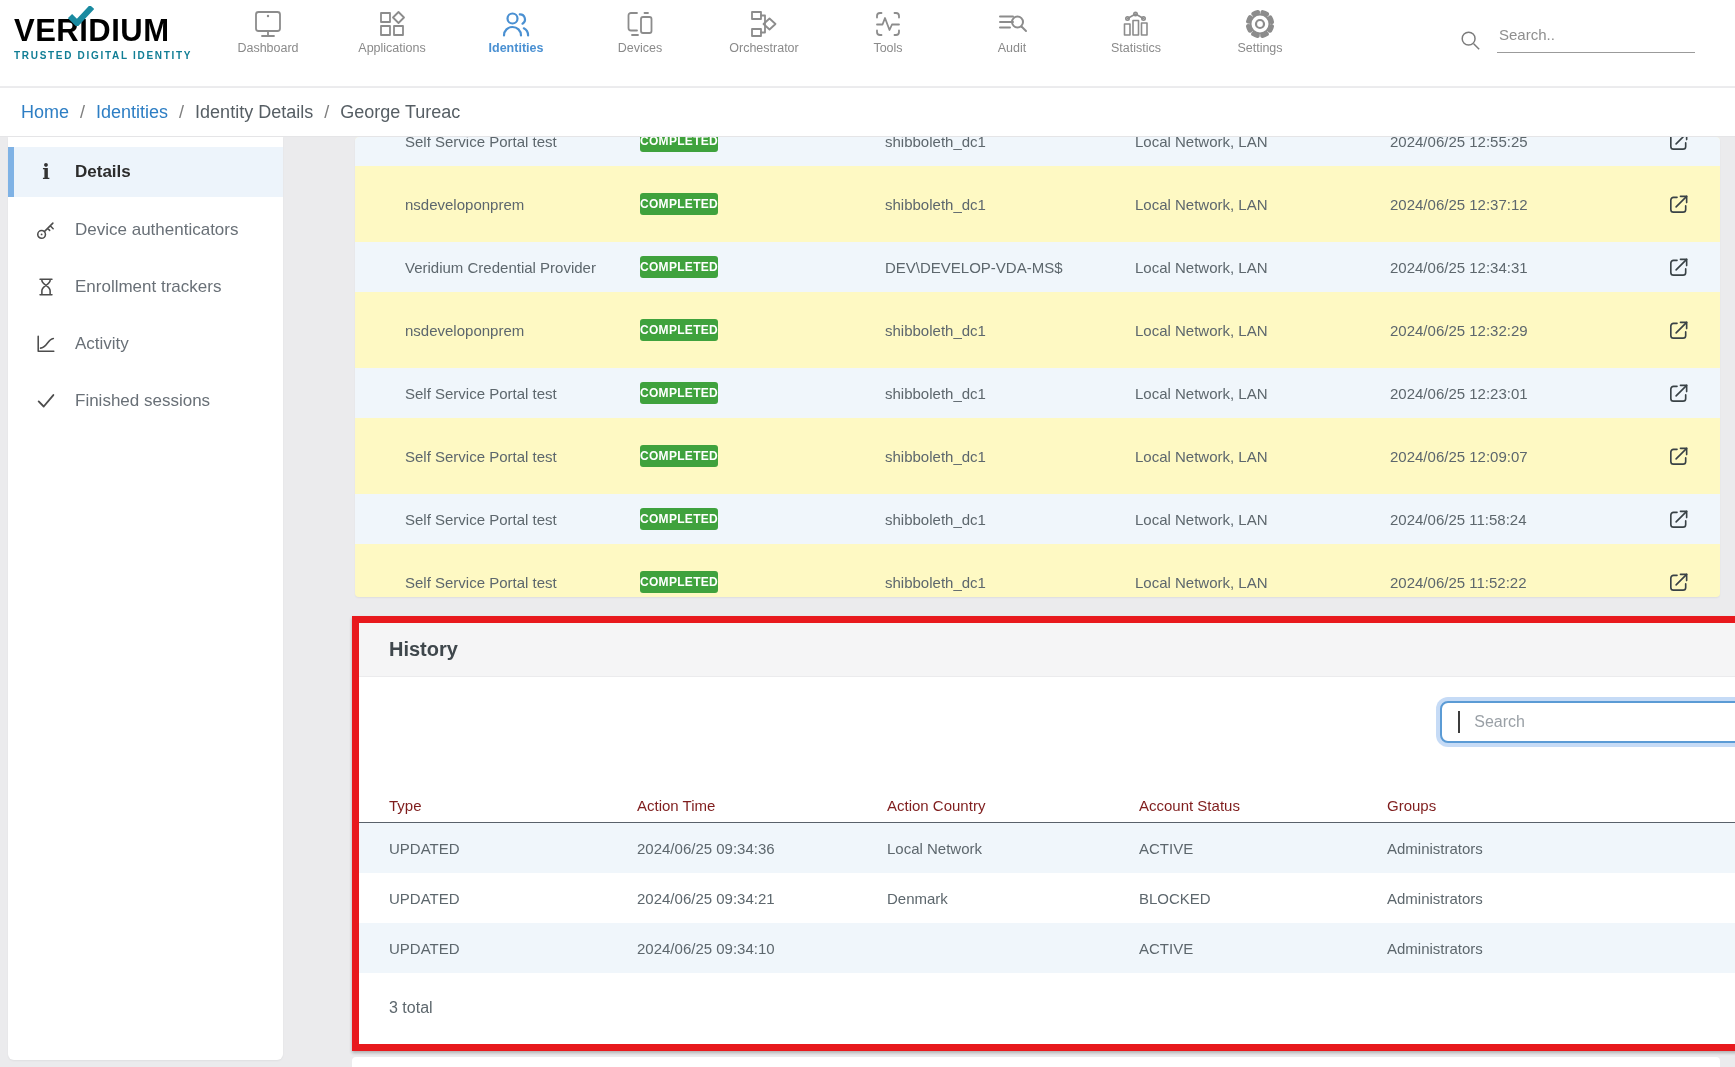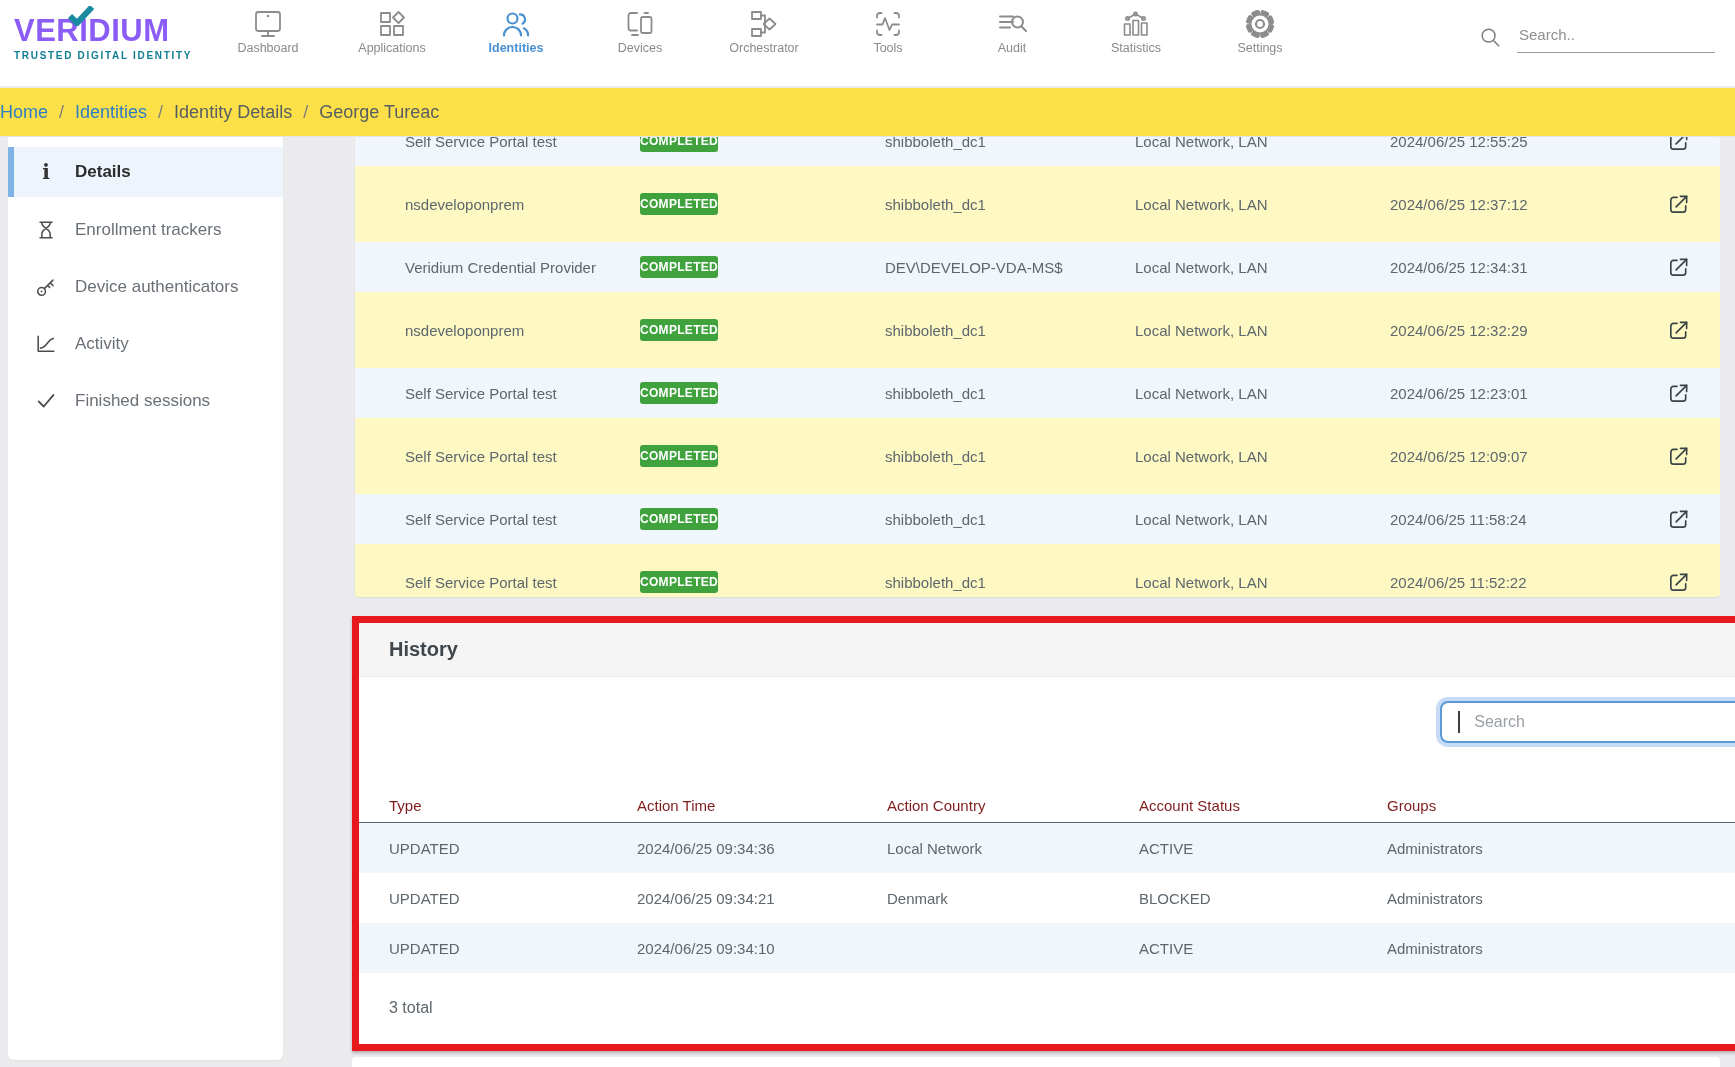--- a/index.html
+++ b/index.html
@@ -13,47 +13,47 @@
   }
   svg { display:block; }
 
   
   .topbar {
     position:absolute; top:0; left:0; width:1735px; height:87px;
     background:#fff; border-bottom:1px solid #ececee; z-index:6;
   }
   .logo { position:absolute; left:14px; top:15px; cursor:pointer; }
   .logo-row { position:relative; }
-  .logo-name { font-size:31px; font-weight:bold; color:#8b5cf6; letter-spacing:.5px; line-height:1; }
+  .logo-name { font-size:31px; font-weight:bold; color:#000000; letter-spacing:.5px; line-height:1; }
   .logo-check { position:absolute; left:54px; top:-9px; }
   .logo-tagline { font-size:10px; font-weight:bold; color:#117e95; letter-spacing:1.7px; margin-top:4px; }
 
   .nav { position:absolute; left:206px; top:7px; display:flex; }
   .nav-item { width:124px; display:flex; flex-direction:column; align-items:center; color:#8c8c8c; cursor:pointer; }
   .nav-icon { height:34px; display:flex; align-items:center; }
   .nav-icon svg { width:32px; height:32px; }
   .nav-label { font-size:12.5px; color:#8a8a8a; white-space:nowrap; }
   .nav-item.active { color:#4a90d2; }
   .nav-item.active .nav-label { color:#4a90d2; font-weight:bold; }
 
-  .topsearch { position:absolute; right:20px; top:20px; display:flex; align-items:flex-start; gap:16px; }
+  .topsearch { position:absolute; right:40px; top:20px; display:flex; align-items:center; gap:16px; }
   .ts-icon { color:#7b7b7b; margin-top:6px; }
   .ts-icon svg { width:22px; height:22px; }
   .topsearch input {
     border:none; border-bottom:1px solid #9b9b9b; width:198px;
     font-size:15px; padding:6px 2px 9px; color:#444; background:transparent; outline:none;
     font-family:"Liberation Sans", sans-serif;
   }
   .topsearch input::placeholder { color:#8f8f8f; }
 
   
   .breadcrumb-bar {
     position:absolute; top:88px; left:0; width:1735px; height:49px;
-    background:#fde047; border-bottom:1px solid #e5e5e7;
-    display:flex; align-items:center; padding-left:0; font-size:18px;
+    background:#ffffff; border-bottom:1px solid #e5e5e7;
+    display:flex; align-items:center; padding-left:21px; font-size:18px;
   }
   .crumb-link { color:#2d7ec4; cursor:pointer; }
   .crumb-current { color:#565e64; }
   .crumb-sep { color:#7e7e7e; padding:0 11px; }
 
   
   .sidebar {
     position:absolute; left:8px; top:137px; width:275px; height:923px;
     background:#fff; border-radius:0 0 6px 6px; box-shadow:0 1px 2px rgba(0,0,0,.05);
     padding-top:10px;
@@ -271,34 +271,34 @@
 <aside class="sidebar" id="sidebar">
     <div class="side-item active">
      <span class="side-icon">
         <span class="info-i">i</span>
       </span>
      <span class="side-label">Details</span>
    </div>
     <div class="side-item">
      <span class="side-icon">
         <svg viewBox="0 0 24 24" fill="none" stroke="currentColor" stroke-linecap="round" stroke-linejoin="round" stroke-width="1.7">
-          <path d="M5.5 3.5h13M5.5 20.5h13M7.5 3.5v1c0 5 9 6.5 9 11.5v4.5M16.5 3.5v1c0 5-9 6.5-9 11.5v4.5"></path>
-        </svg>
-      </span>
-     <span class="side-label">Enrollment trackers</span>
-   </div>
-    <div class="side-item">
-     <span class="side-icon">
-        <svg viewBox="0 0 24 24" fill="none" stroke="currentColor" stroke-linecap="round" stroke-linejoin="round" stroke-width="1.7">
           <circle cx="7.2" cy="16.8" r="4.2"></circle>
           <circle cx="7.2" cy="16.8" r="1" fill="currentColor" stroke="none"></circle>
           <path d="M10.2 13.8L19.5 4.5M16.6 7.4l3.2 3.2M13.8 10.2l2.2 2.2"></path>
         </svg>
       </span>
      <span class="side-label">Device authenticators</span>
+   </div>
+    <div class="side-item">
+     <span class="side-icon">
+        <svg viewBox="0 0 24 24" fill="none" stroke="currentColor" stroke-linecap="round" stroke-linejoin="round" stroke-width="1.7">
+          <path d="M5.5 3.5h13M5.5 20.5h13M7.5 3.5v1c0 5 9 6.5 9 11.5v4.5M16.5 3.5v1c0 5-9 6.5-9 11.5v4.5"></path>
+        </svg>
+      </span>
+     <span class="side-label">Enrollment trackers</span>
    </div>
     <div class="side-item">
      <span class="side-icon">
         <svg viewBox="0 0 24 24" fill="none" stroke="currentColor" stroke-linecap="round" stroke-linejoin="round" stroke-width="1.7">
           <path d="M3.5 3.5V20h17"></path>
           <path d="M6 16.5c7 0 7.5-9.5 14-10.5"></path>
         </svg>
       </span>
      <span class="side-label">Activity</span>
    </div>

